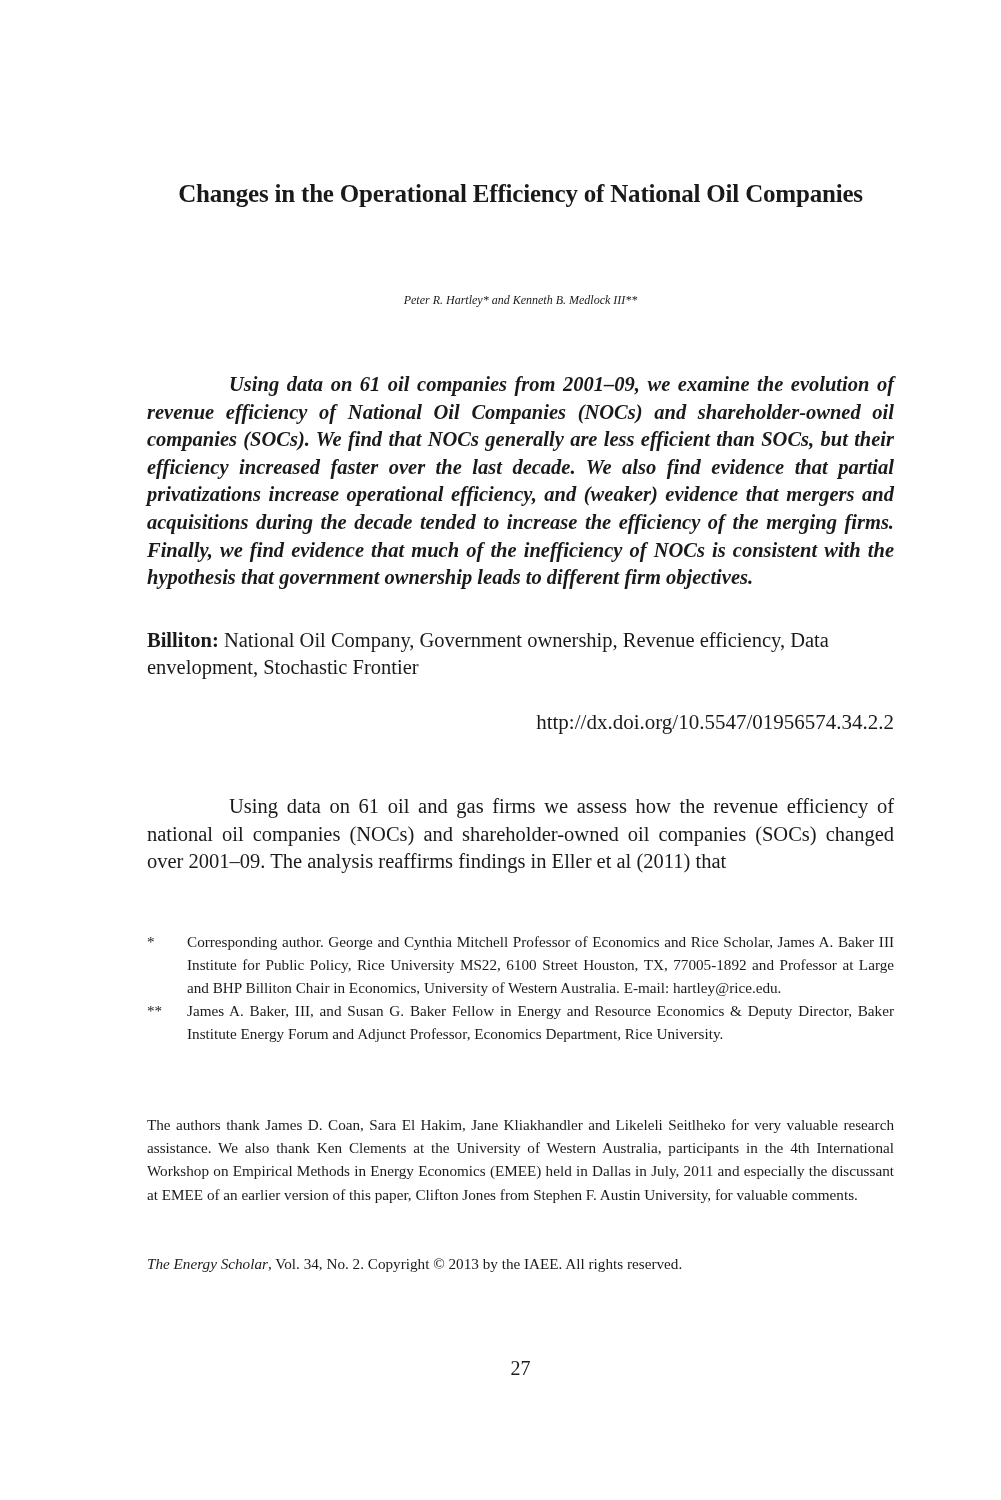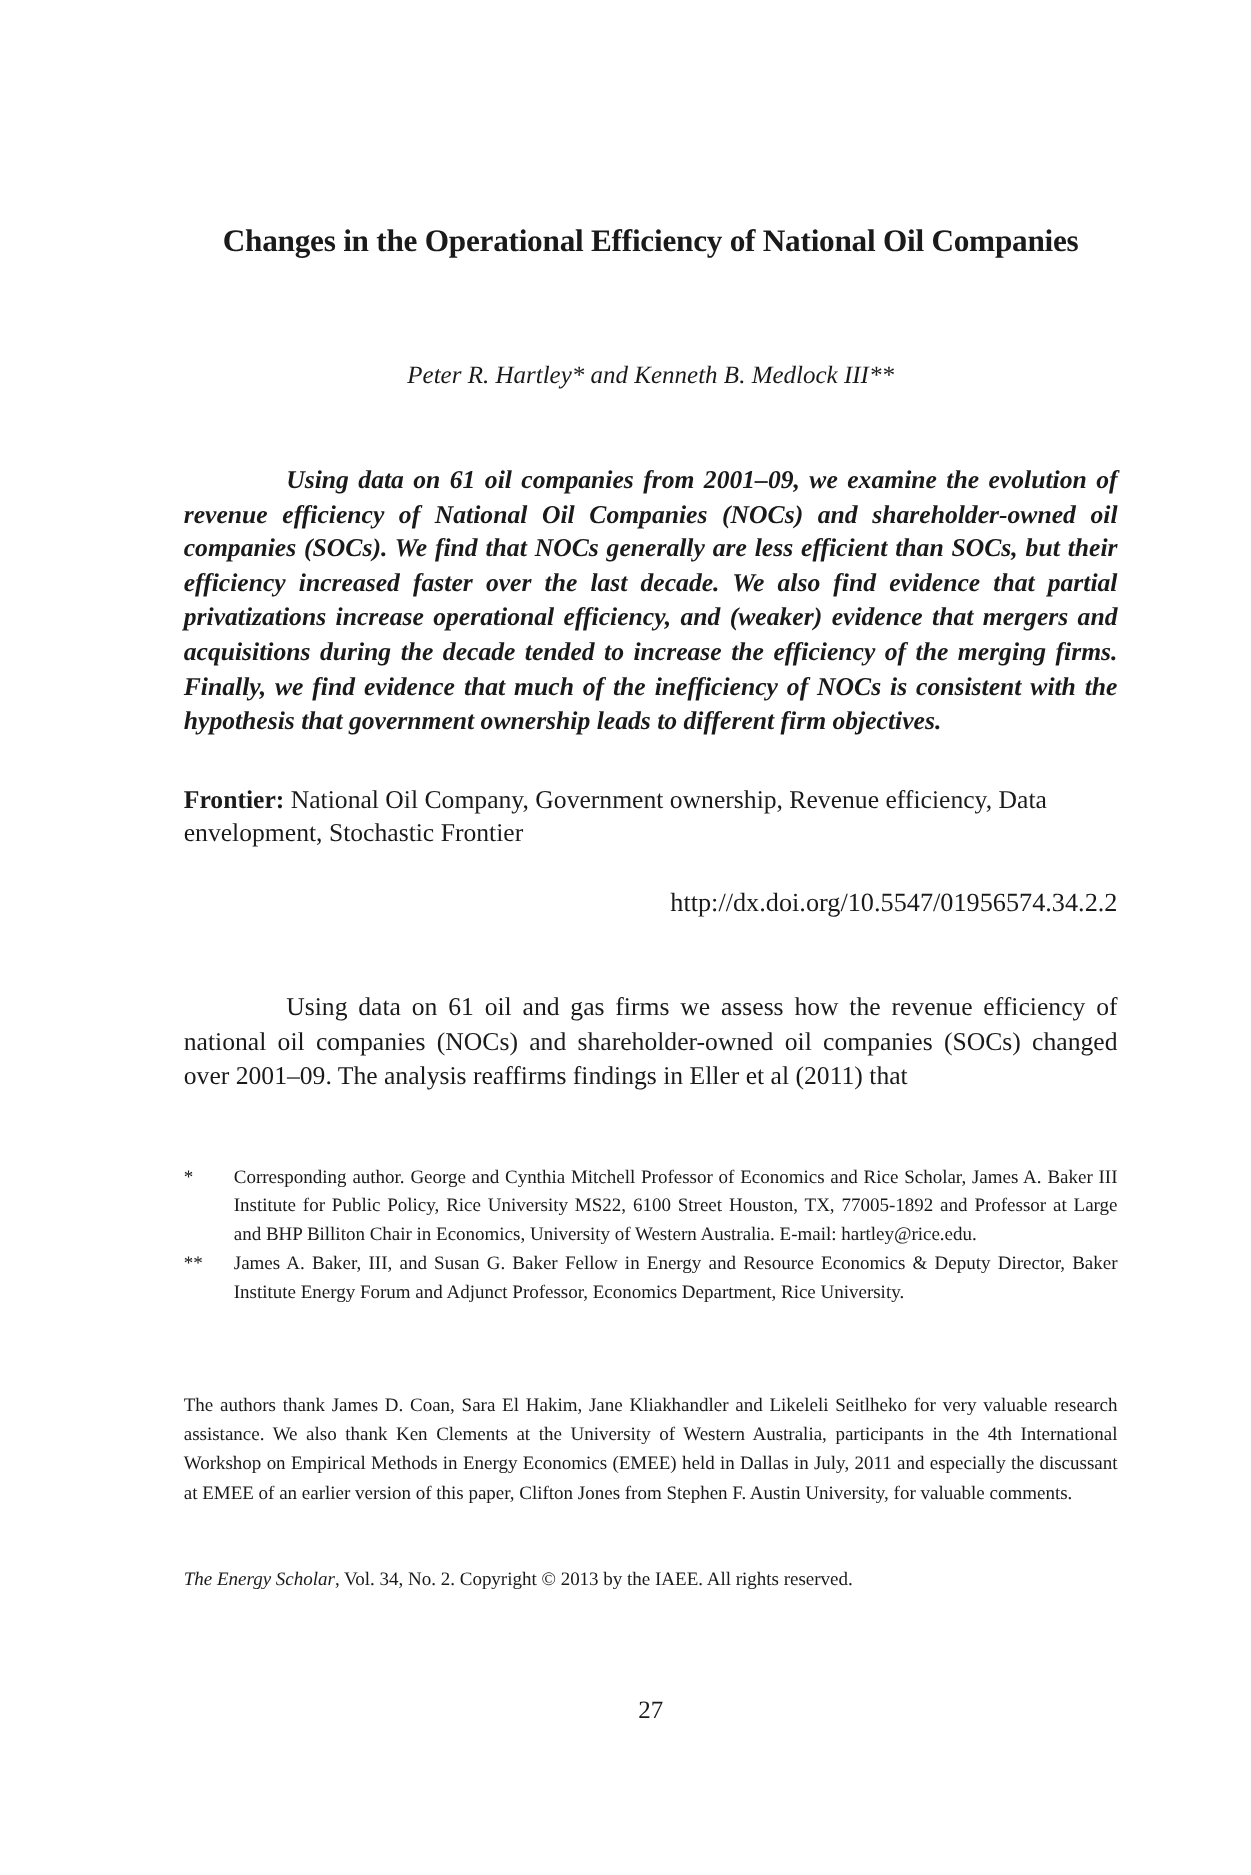--- a/index.html
+++ b/index.html
@@ -3,21 +3,21 @@
   <meta charset="utf-8">
   <style>
     html, body { margin: 0; padding: 0; background: #ffffff; }
     body { width: 1001px; height: 1500px; position: relative; overflow: hidden;
            font-family: "Liberation Serif", "DejaVu Serif", serif; color: #1a1a1a; }
     .page { position: absolute; left: 0; top: 0; width: 1001px; height: 1500px; }
     .col { position: absolute; left: 147px; width: 747px; }
     .title { position: absolute; left: 147px; width: 747px; top: 168px; text-align: center;
              font-weight: bold; font-size: 25px; line-height: 32px; letter-spacing: -0.2px; margin-top: 10px; }
     .authors { position: absolute; left: 147px; width: 747px; top: 287px; text-align: center;
-               font-style: italic; font-size: 20px; line-height: 26px; }
+               font-style: italic; font-size: 12px; line-height: 26px; }
     .abstract { top: 371px; font-style: italic; font-size: 20.5px; line-height: 27.6px;
                 text-align: justify; font-weight: bold; }
     .abstract .indent { display: inline-block; width: 82px; }
     .keywords { top: 627px; font-size: 20.5px; line-height: 27px; }
     .keywords b { font-weight: bold; }
     .doi { top: 712px; text-align: right; font-size: 21px; line-height: 20px; }
     .section-heading { top: 741px; font-weight: bold; font-size: 20.5px; line-height: 26px; }
     .intro { top: 793px; font-size: 20.5px; line-height: 27.6px; text-align: justify; }
     .intro .indent { display: inline-block; width: 82px; }
     .footnotes { top: 930px; font-size: 15.2px; line-height: 23px; }
@@ -33,21 +33,21 @@
 <body>
 
 <div class="page">
 
   <div class="title">Changes in the Operational Efficiency of National Oil Companies</div>
 
   <div class="authors">Peter R. Hartley* and Kenneth B. Medlock III**</div>
 
   <div class="col abstract"><span class="indent"></span><span>Using data on 61 oil companies from 2001–09, we examine the evolution of revenue efficiency of National Oil Companies (NOCs) and shareholder-owned oil companies (SOCs). We find that NOCs generally are less efficient than SOCs, but their efficiency increased faster over the last decade. We also find evidence that partial privatizations increase operational efficiency, and (weaker) evidence that mergers and acquisitions during the decade tended to increase the efficiency of the merging firms. Finally, we find evidence that much of the inefficiency of NOCs is consistent with the hypothesis that government ownership leads to different firm objectives.</span></div>
 
-  <div class="col keywords"><b>Frontier:</b> <span>National Oil Company, Government ownership, Revenue efficiency, Data envelopment, Stochastic Frontier</span></div>
+  <div class="col keywords"><b>Billiton:</b> <span>National Oil Company, Government ownership, Revenue efficiency, Data envelopment, Stochastic Frontier</span></div>
 
   <div class="col doi">http://dx.doi.org/10.5547/01956574.34.2.2</div>
 
 
   <div class="col intro"><span class="indent"></span><span>Using data on 61 oil and gas firms we assess how the revenue efficiency of national oil companies (NOCs) and shareholder-owned oil companies (SOCs) changed over 2001–09. The analysis reaffirms findings in Eller et al (2011) that</span></div>
 
   <div class="col footnotes">
     <div class="fn">
       <span class="mark">*</span>
       <span>Corresponding author. George and Cynthia Mitchell Professor of Economics and Rice Scholar, James A. Baker III Institute for Public Policy, Rice University MS22, 6100 Street Houston, TX, 77005-1892 and Professor at Large and BHP Billiton Chair in Economics, University of Western Australia. E-mail: hartley@rice.edu.</span>

